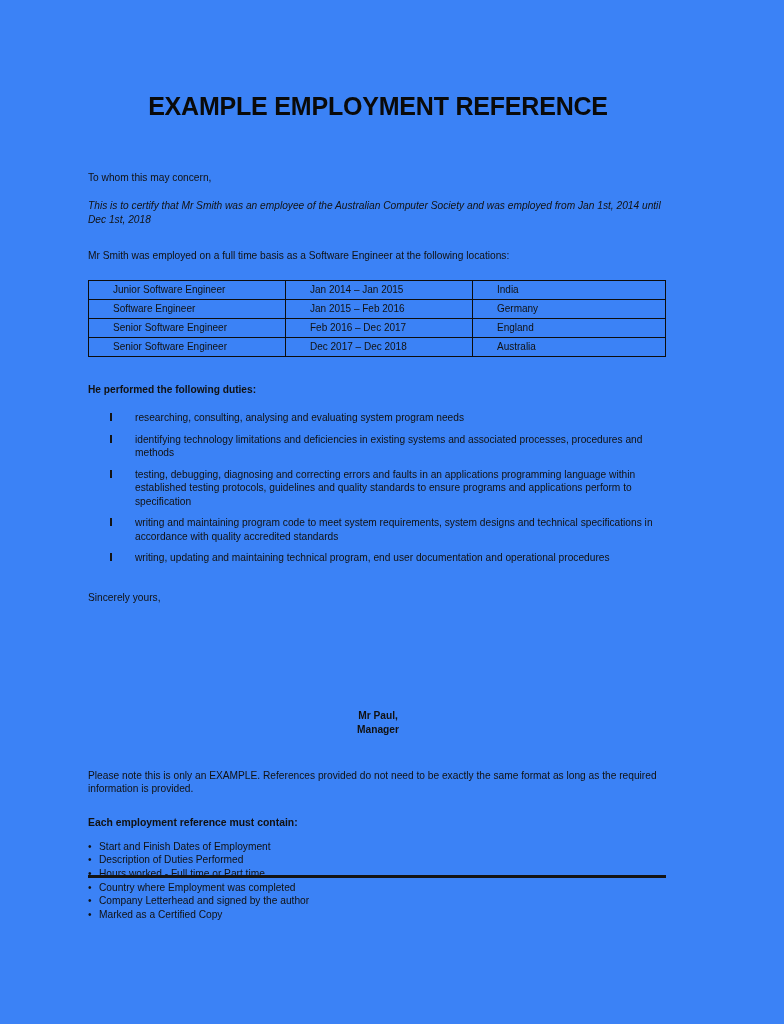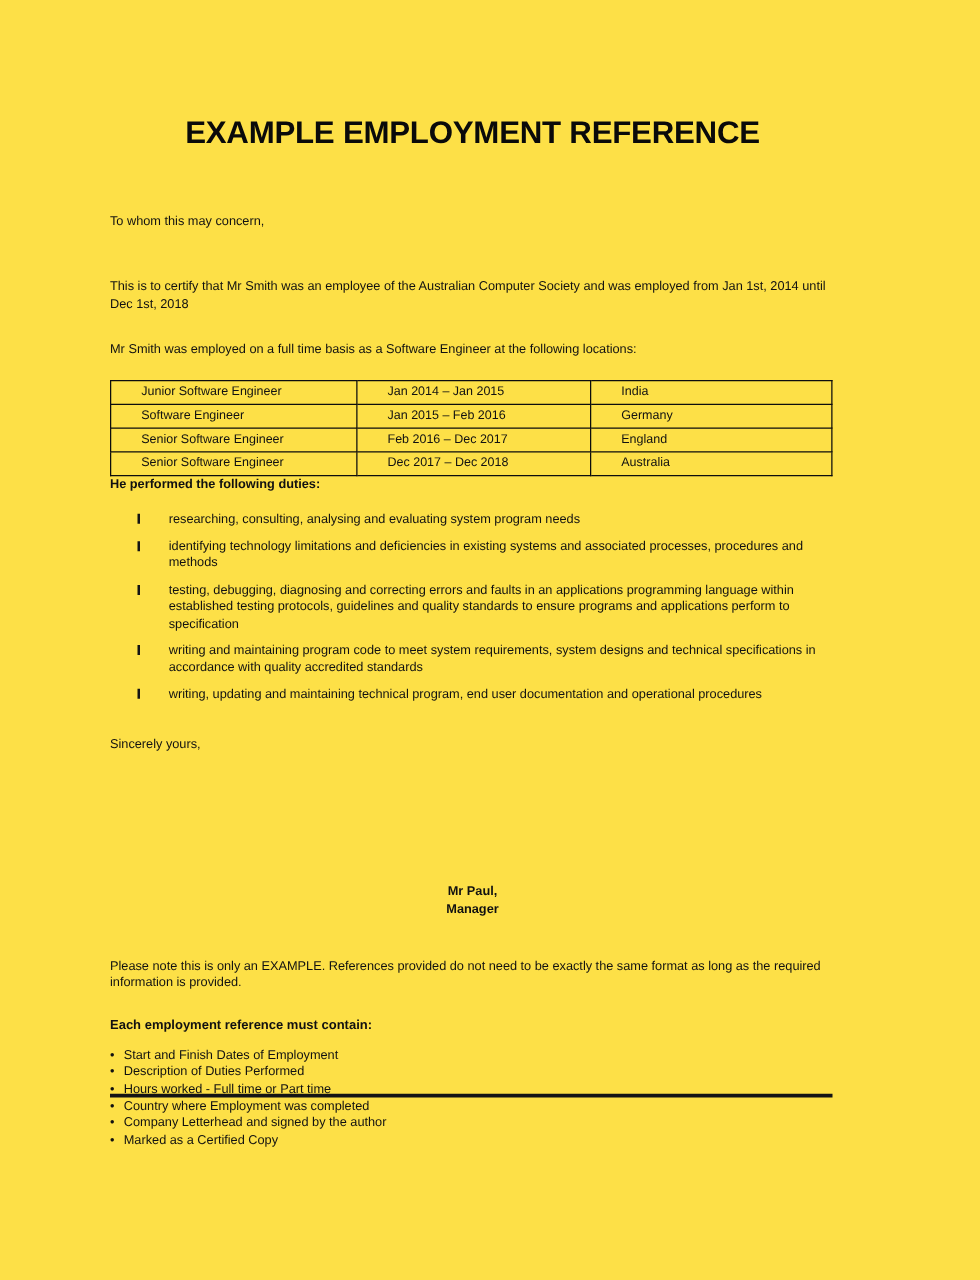--- a/index.html
+++ b/index.html
@@ -13,21 +13,21 @@
     height: 1024px;
     font-family: "Liberation Sans", sans-serif;
     color: #000000;
     -webkit-font-smoothing: none;
   }
 
   .page {
     position: relative;
     width: 784px;
     height: 1024px;
-    background: #fde047;
+    background: #3b82f6;
     box-sizing: border-box;
     overflow: hidden;
   }
 
   .content {
     position: absolute;
     left: 88px;
     top: 0;
     width: 580px;
   }
@@ -48,23 +48,23 @@
   
   .para {
     font-size: 10.2px;
     line-height: 14px;
     margin: 0;
     color: #111111;
     text-align: left;
   }
 
   .p-salutation { margin-top: 50px; }
-  .p-certify    { margin-top: 38px; }
+  .p-certify    { margin-top: 14px; font-style: italic; }
   .p-fulltime   { margin-top: 22px; }
-  .p-duties-intro { font-weight: bold; }
+  .p-duties-intro { margin-top: 26px; font-weight: bold; }
   .p-signoff    { margin-top: 26px; }
 
   
   .emp-table {
     margin-top: 17px;
     border-collapse: collapse;
     width: 577px;
     table-layout: fixed;
   }
   .emp-table td {

